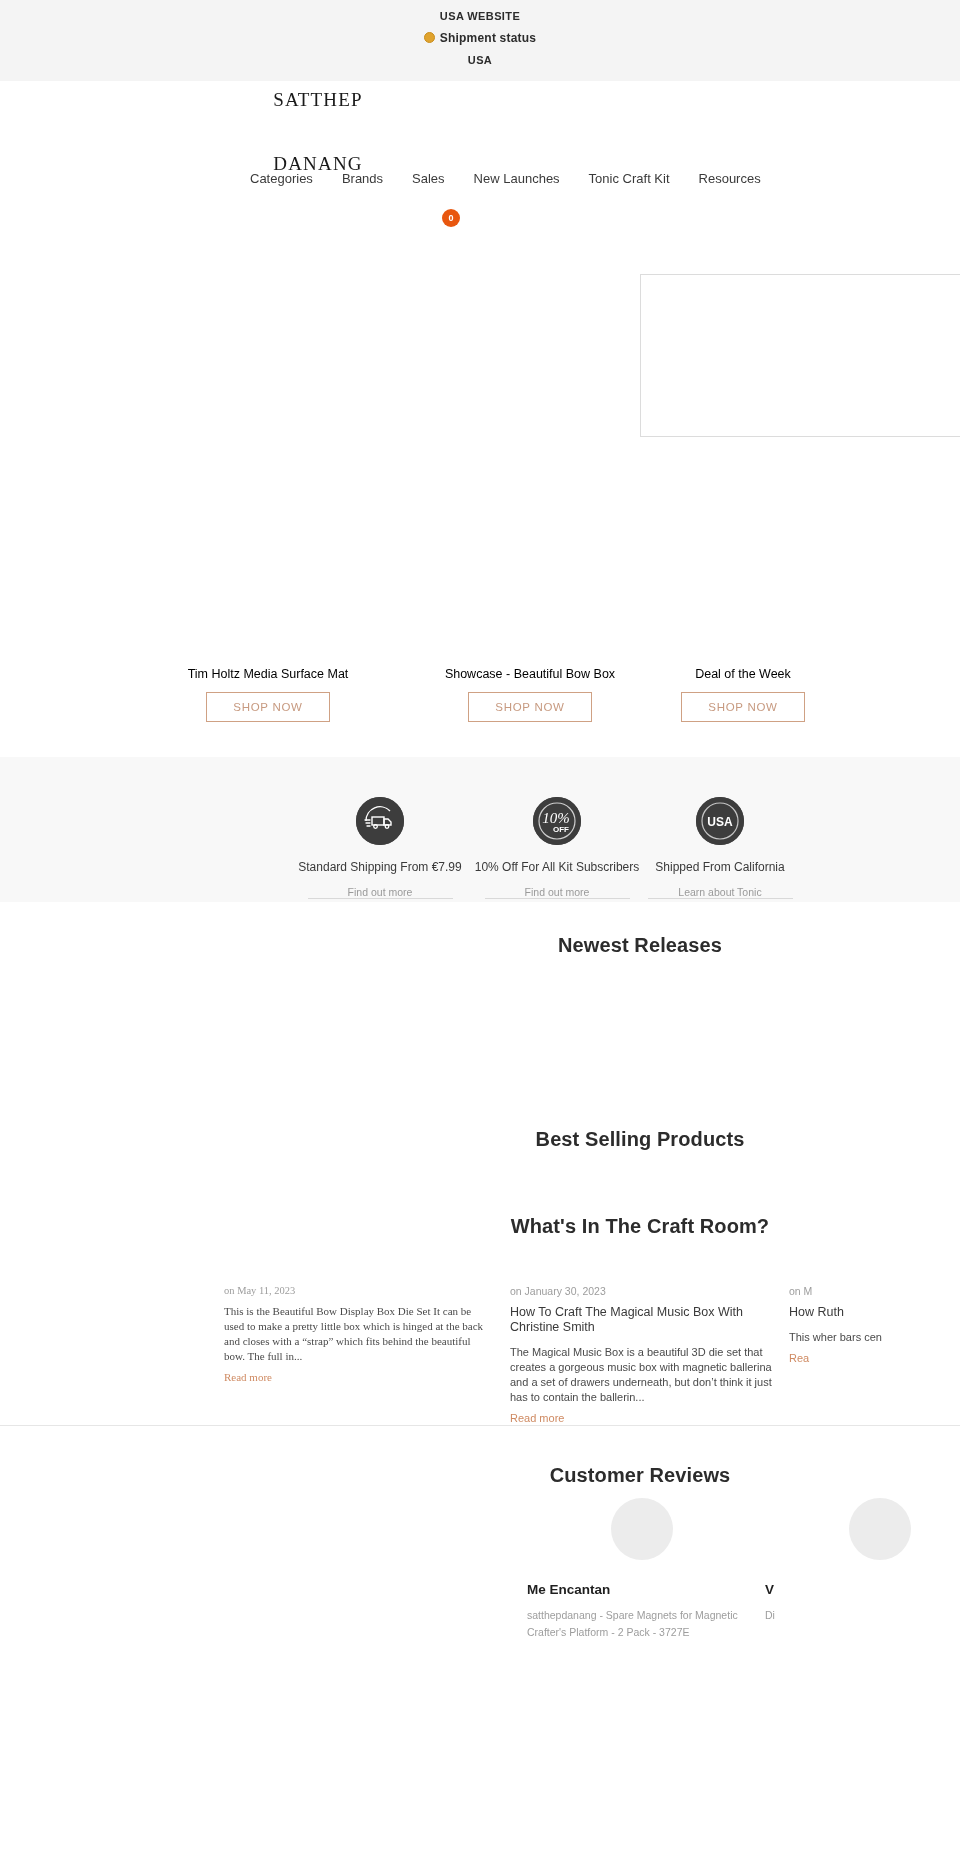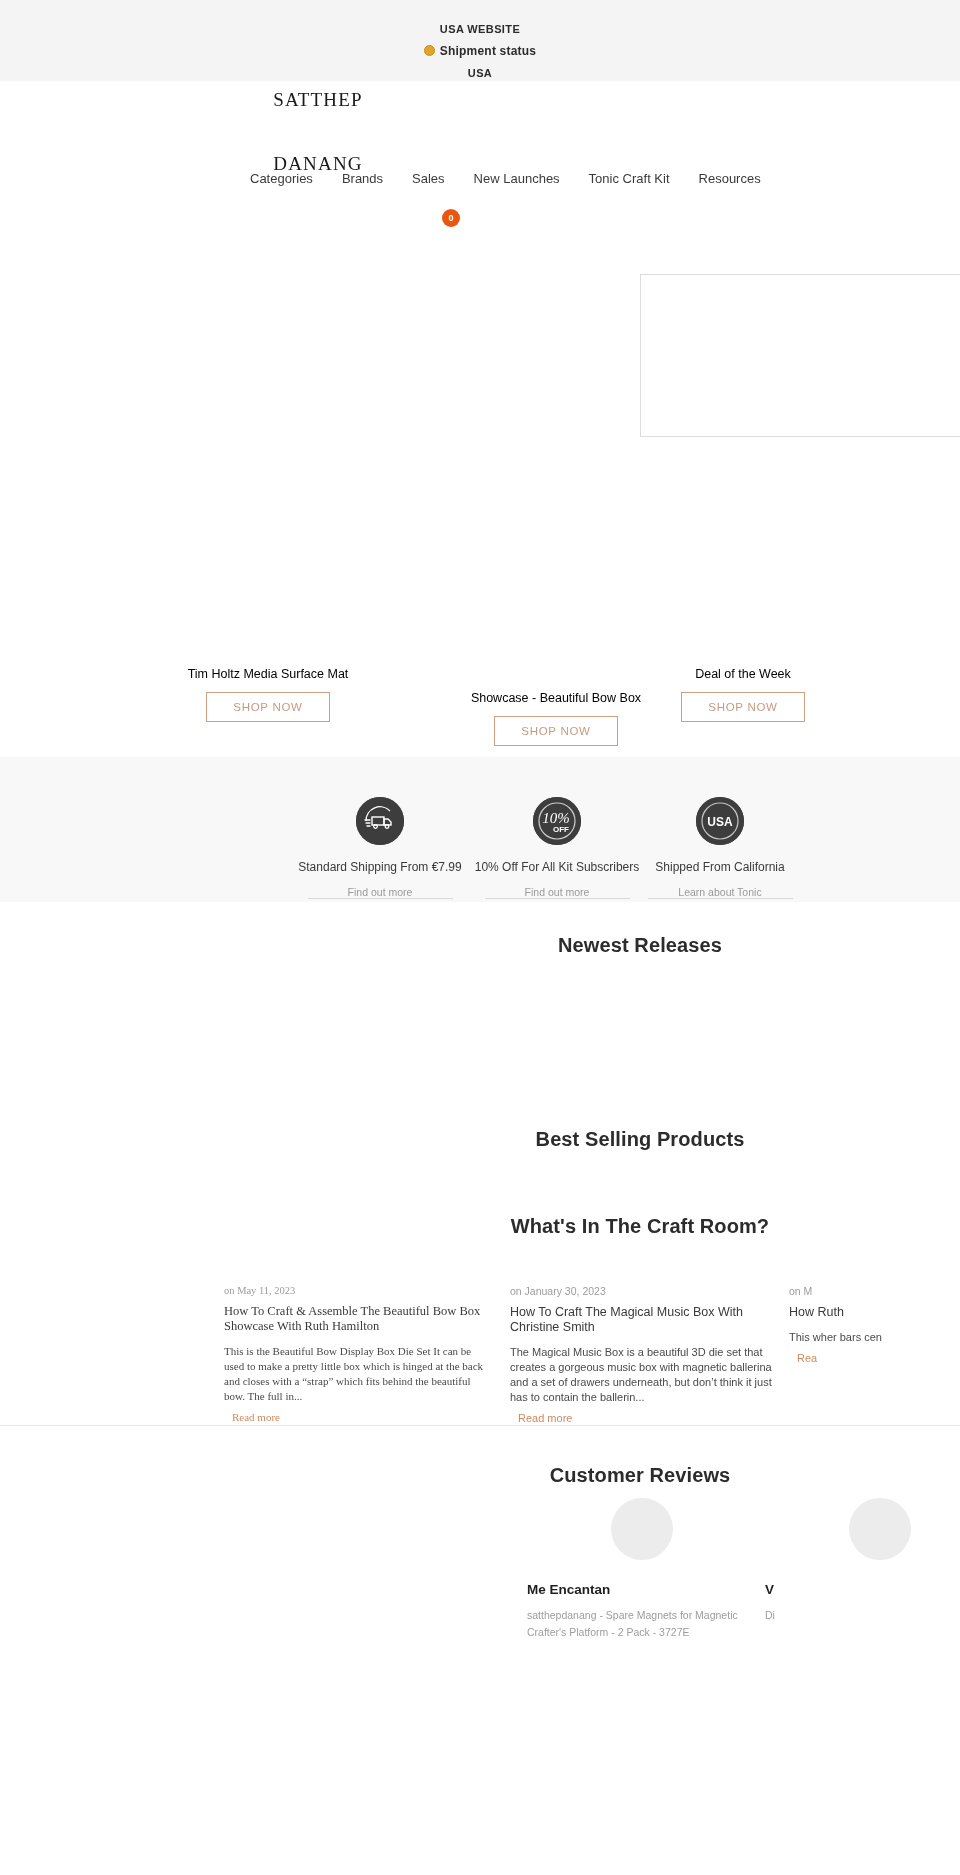--- a/index.html
+++ b/index.html
@@ -16,21 +16,21 @@
   
   .topbar {
     width: 100%;
     height: 81px;
     background: #f4f4f4;
     position: relative;
   }
   .topbar-inner {
     width: 960px;
     margin: 0 auto;
-    padding-top: 18px;
+    padding-top: 5px;
     text-align: center;
   }
   .topbar-line {
     font-size: 11px;
     font-weight: bold;
     letter-spacing: .4px;
     color: #2c2c2c;
     line-height: 22px;
     text-transform: uppercase;
   }
@@ -143,21 +143,21 @@
     position: relative;
     height: 75px;
   }
   .promo {
     position: absolute;
     top: 0;
     width: 240px;
     text-align: center;
   }
   .promo.p1 { left: 148px; }
-  .promo.p2 { left: 436px; margin-top: 24px; }
+  .promo.p2 { left: 410px; }
   .promo.p3 { left: 623px; }
   .promo-title {
     font-size: 12.5px;
     color: #000000;
     line-height: 16px;
     margin-bottom: 10px;
   }
   .shop-btn {
     display: inline-block;
     border: 1px solid #cfa184;
@@ -265,21 +265,20 @@
   .post-excerpt {
     font-size: 11px;
     color: #4a4a4a;
     line-height: 15px;
     margin-bottom: 3px;
   }
   .post-more {
     font-size: 11px;
     color: #cf8a62;
     cursor: pointer;
-    margin-left: 8px;
   }
 
   .divider {
     width: 960px;
     height: 1px;
     background: #e6e6e6;
     margin: 20px auto 0;
   }
 
   
@@ -425,21 +424,20 @@
 </div>
 
 <div class="section-head block-craft">
   <h2 class="section-title">What's In The Craft Room?</h2>
 </div>
 
 <div class="posts">
 
   <div class="post q1">
     <div class="post-date">on May 11, 2023</div>
-    <div class="post-title">How To Craft &amp; Assemble The Beautiful Bow Box Showcase With Ruth Hamilton</div>
     <div class="post-excerpt">This is the Beautiful Bow Display Box Die Set It can be used to make a pretty little box which is hinged at the back and closes with a “strap” which fits behind the beautiful bow. The full in...</div>
     <span class="post-more">Read more</span>
   </div>
 
   <div class="post q2">
     <div class="post-date">on January 30, 2023</div>
     <div class="post-title">How To Craft The Magical Music Box With Christine Smith</div>
     <div class="post-excerpt">The Magical Music Box is a beautiful 3D die set that creates a gorgeous music box with magnetic ballerina and a set of drawers underneath, but don’t think it just has to contain the ballerin...</div>
     <span class="post-more">Read more</span>
   </div>

